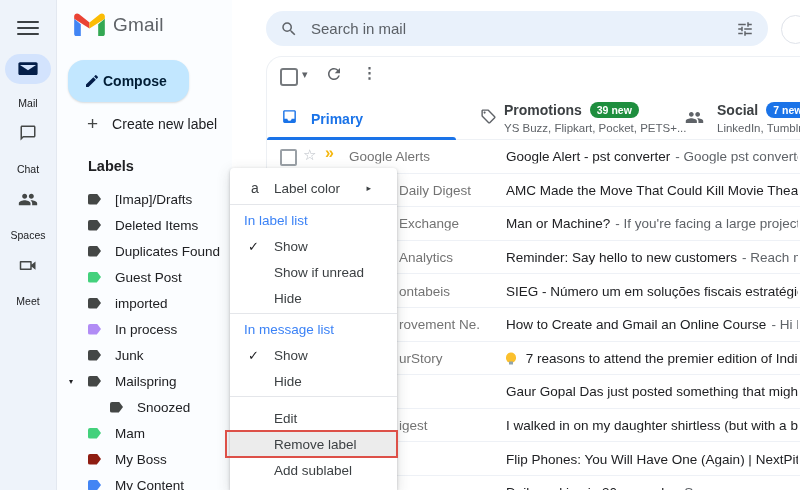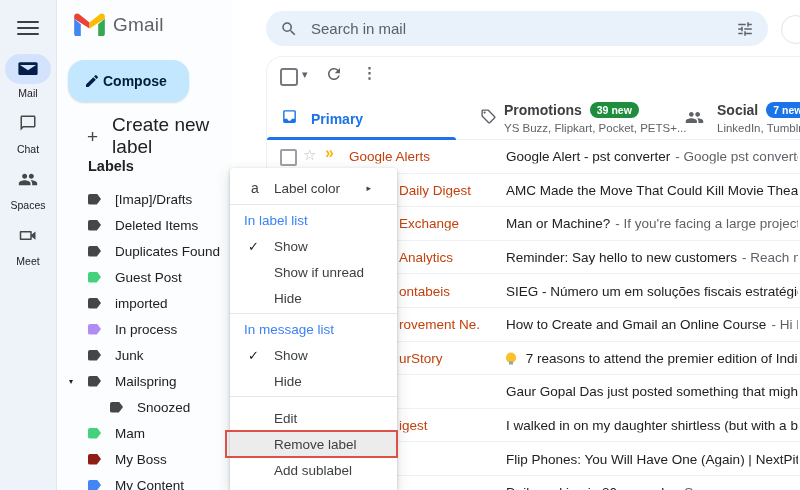--- a/index.html
+++ b/index.html
@@ -7,33 +7,33 @@
        font-family:"Liberation Sans",sans-serif;color:#202124;-webkit-font-smoothing:antialiased;}
 
   
   .rail{position:absolute;left:0;top:0;width:56px;height:490px;background:#eef3fa;border-right:1px solid #e3e8f0;}
   .hamburger{position:absolute;left:17px;top:21px;width:22px;height:14px;cursor:pointer;}
   .hamburger i{display:block;height:2px;background:#3c4043;border-radius:1px;margin-bottom:4px;}
   .rail-nav{position:absolute;top:54px;left:0;width:56px;display:flex;flex-direction:column;align-items:center;}
   .rail-item{display:flex;flex-direction:column;align-items:center;margin-bottom:11px;cursor:pointer;}
   .rail-pill{width:46px;height:30px;border-radius:16px;display:flex;align-items:center;justify-content:center;}
   .rail-item.active .rail-pill{background:#d3e3fd;}
-  .rail-label{font-size:10.5px;color:#202124;margin-top:3px;}
+  .rail-label{font-size:10.5px;color:#202124;margin-top:13px;}
 
   
   .sidebar{position:absolute;left:57px;top:0;width:175px;height:490px;background:#fbfdff;}
   .logo{position:absolute;left:17px;top:13px;display:flex;align-items:center;}
   .logo-text{font-size:19px;color:#5f6368;margin-left:8px;letter-spacing:.2px;}
   .compose{position:absolute;left:11px;top:60px;height:42px;border-radius:16px;background:#c2e7ff;
            display:inline-flex;align-items:center;gap:3px;padding:0 22px 0 16px;cursor:pointer;
            box-shadow:0 1px 2px rgba(60,64,67,.18);}
   .compose-label{font-size:14px;font-weight:bold;color:#001d35;}
   .create-row{position:absolute;left:30px;top:114px;display:flex;align-items:center;gap:14px;cursor:pointer;}
   .plus{font-size:19px;color:#444746;line-height:1;}
-  .create-label{font-size:19px;color:#202124;}
+  .create-label{font-size:14px;color:#202124;}
   .labels-heading{position:absolute;left:31px;top:158px;font-size:14.5px;font-weight:bold;color:#202124;}
   .label-list{position:absolute;left:0;top:186px;right:0;}
   .label-row{position:relative;height:26px;display:flex;align-items:center;padding-left:31px;cursor:pointer;}
   .label-row.indent{padding-left:53px;}
   .label-row .expander{position:absolute;left:12px;font-size:8px;color:#202124;}
   .tag{width:13px;height:11px;flex:0 0 13px;
        clip-path:polygon(0 0,68% 0,100% 50%,68% 100%,0 100%);border-radius:2px;}
   .label-name{font-size:13.5px;color:#202124;margin-left:14px;white-space:nowrap;}
 
   
@@ -72,21 +72,21 @@
   .tab-subtitle{font-size:11.5px;color:#5f6368;margin-top:2px;white-space:nowrap;}
 
   
   .email-list{position:absolute;left:0;top:83px;right:0;bottom:0;overflow:hidden;}
   .email-row{position:relative;height:32.6px;border-bottom:1px solid #eef1f6;background:#fff;cursor:pointer;}
   .row-controls{position:absolute;left:0;top:0;height:100%;}
   .row-check{position:absolute;left:13px;top:9px;width:13px;height:13px;border:2px solid #9aa0a6;border-radius:2px;}
   .row-star{position:absolute;left:36px;top:6px;font-size:15px;color:#b7bcc3;}
   .row-imp{position:absolute;left:58px;top:4px;font-size:16px;font-weight:bold;color:#f5b70f;}
   .row-sender{position:absolute;left:82px;top:50%;transform:translateY(-50%);width:150px;
-              font-size:13.5px;color:#c2410c;white-space:nowrap;overflow:hidden;}
+              font-size:13.5px;color:#737373;white-space:nowrap;overflow:hidden;}
   .row-sender.shifted{left:132px;}
   .row-subject{position:absolute;left:239px;right:2px;top:50%;transform:translateY(-50%);
                font-size:13.5px;white-space:nowrap;overflow:hidden;}
   .subj{color:#202124;}
   .snip{color:#5f6368;margin-left:5px;}
   .bulb{display:inline-block;width:10px;height:10px;background:#fbc02d;border-radius:50% 50% 42% 42%;
         margin-right:6px;position:relative;top:0px;}
   .bulb::after{content:"";position:absolute;left:3px;top:9px;width:4px;height:3px;background:#90a4ae;}
 
   

